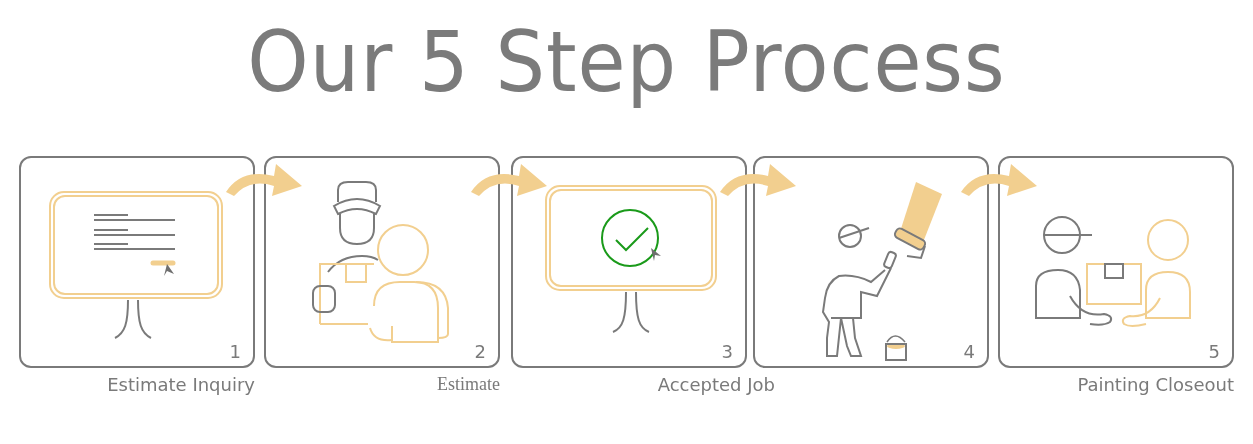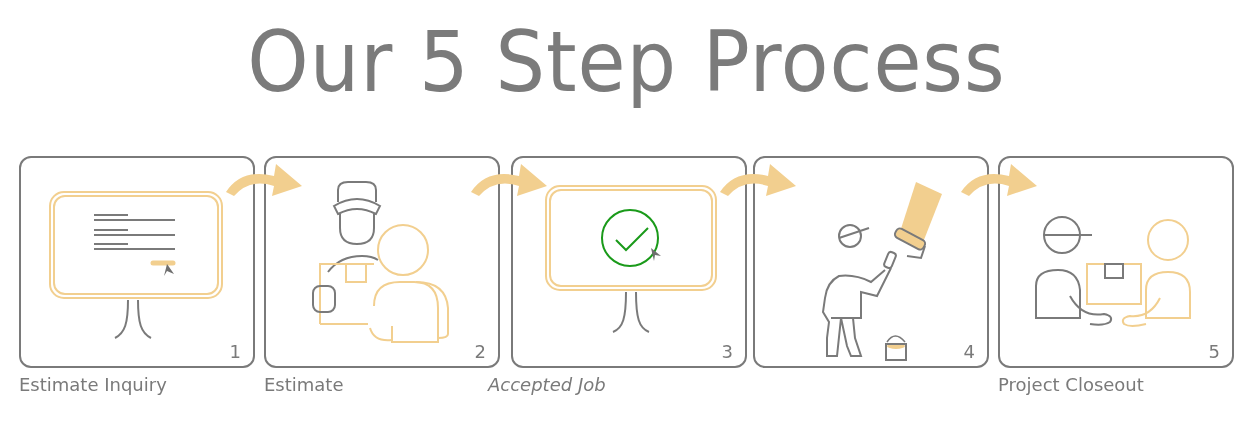--- a/index.html
+++ b/index.html
@@ -6,21 +6,21 @@
   body { width: 1253px; height: 444px; position: relative; overflow: hidden;
          font-family: "DejaVu Sans", "Liberation Sans", sans-serif; color: #7a7a7a; }
   .title { position: absolute; left: 0; top: 12px; width: 1253px; text-align: center;
            font-size: 84px; line-height: 100px; color: #7b7b7b; font-weight: normal;
            letter-spacing: 1px; margin: 0; font-family: "DejaVu Sans", sans-serif; transform: scaleX(0.93); transform-origin: 50% 50%; }
   .step { position: absolute; top: 156px; width: 236px; height: 212px; box-sizing: border-box;
           border: 2px solid #7a7a7a; border-radius: 12px; background: #fff; }
   .step svg.icon { position: absolute; left: 0; top: 0; width: 232px; height: 208px; }
   .step-num { position: absolute; right: 12px; bottom: 4px; font-size: 18px; color: #7a7a7a;
               font-family: "DejaVu Sans", sans-serif; }
-  .step-label { position: absolute; top: 372px; width: 236px; text-align: left; font-size: 18px;
+  .step-label { position: absolute; top: 372px; width: 236px; text-align: right; font-size: 18px;
                 line-height: 25px; color: #7a7a7a; font-family: "DejaVu Sans", sans-serif; }
   .arrow { position: absolute; top: 162px; width: 84px; height: 40px; }
 </style>
 </head>
 <body>
 
 <h1 class="title">Our 5 Step Process</h1>
 
 <div class="step" style="left:19px;">
   <svg class="icon" viewBox="0 0 232 208">
@@ -57,35 +57,35 @@
 
     <rect x="47" y="128" width="22" height="26" rx="7" fill="none" stroke="#7a7a7a" stroke-width="2"></rect>
 
     <circle cx="137" cy="92" r="25" fill="none" stroke="#f2cf8f" stroke-width="2"></circle>
     <path d="M108 148 Q108 124 134 124 L148 124 Q172 124 172 150 L172 184 L126 184 L126 168" fill="none" stroke="#f2cf8f" stroke-width="2"></path>
     <path d="M104 170 Q108 184 126 182" fill="none" stroke="#f2cf8f" stroke-width="2"></path>
     <path d="M150 124 Q180 124 182 150 L182 176 Q182 180 172 180" fill="none" stroke="#f2cf8f" stroke-width="2"></path>
   </svg>
   <span class="step-num">2</span>
 </div>
-<div class="step-label" style="left:264px;">Estimate</div>
+<div class="step-label" style="left:264px;font-family:Liberation Serif, serif;">Estimate</div>
 
 <div class="step" style="left:511px;">
   <svg class="icon" viewBox="0 0 232 208">
     <rect x="33" y="28" width="170" height="104" rx="14" fill="none" stroke="#f2cf8f" stroke-width="2"></rect>
     <rect x="37" y="32" width="162" height="96" rx="11" fill="none" stroke="#f2cf8f" stroke-width="2"></rect>
     <circle cx="117" cy="80" r="28" fill="none" stroke="#1a9a1a" stroke-width="2"></circle>
     <polyline points="103,82 113,92 135,70" fill="none" stroke="#1a9a1a" stroke-width="2"></polyline>
     <polygon points="138,90 148,98 142,97 141,103" fill="#6f6f6f"></polygon>
     <path d="M113 134 C113 160 110 170 100 174" fill="none" stroke="#7a7a7a" stroke-width="2"></path>
     <path d="M123 134 C123 160 126 170 136 174" fill="none" stroke="#7a7a7a" stroke-width="2"></path>
   </svg>
   <span class="step-num">3</span>
 </div>
-<div class="step-label" style="left:488px;font-style:italic;">Accepted Job</div>
+<div class="step-label" style="left:539px;">Accepted Job</div>
 
 <div class="step" style="left:753px;">
   <svg class="icon" viewBox="0 0 232 208">
 
     <polygon points="161,24 187,36 165,92 143,80" fill="#f2cf8f"></polygon>
     <rect x="139" y="76" width="32" height="10" rx="4" transform="rotate(28 155 81)" fill="#f2cf8f" stroke="#7a7a7a" stroke-width="2"></rect>
     <path d="M170 88 L166 100 L152 98" fill="none" stroke="#7a7a7a" stroke-width="2"></path>
     <rect x="131" y="94" width="8" height="16" rx="3" transform="rotate(22 135 102)" fill="none" stroke="#7a7a7a" stroke-width="2"></rect>
 
     <circle cx="95" cy="78" r="11" fill="none" stroke="#7a7a7a" stroke-width="2"></circle>
@@ -113,21 +113,21 @@
 
     <rect x="87" y="106" width="54" height="40" fill="none" stroke="#f2cf8f" stroke-width="2"></rect>
     <rect x="105" y="106" width="18" height="14" fill="none" stroke="#7a7a7a" stroke-width="2"></rect>
 
     <circle cx="168" cy="82" r="20" fill="none" stroke="#f2cf8f" stroke-width="2"></circle>
     <path d="M146 160 L146 132 Q146 114 168 114 Q190 114 190 134 L190 160 Z" fill="none" stroke="#f2cf8f" stroke-width="2"></path>
     <path d="M160 140 Q150 160 130 158 Q120 160 124 166 Q130 170 146 166" fill="none" stroke="#f2cf8f" stroke-width="2"></path>
   </svg>
   <span class="step-num">5</span>
 </div>
-<div class="step-label" style="left:998px;">Project Closeout</div>
+<div class="step-label" style="left:998px;">Painting Closeout</div>
 
 <svg class="arrow" style="left:222px;" viewBox="0 0 84 40">
   <path d="M4 30 Q20 6 52 14 L54 2 L80 24 L50 34 L52 24 Q28 16 12 34 Z" fill="#f2cf8f"></path>
 </svg>
 <svg class="arrow" style="left:467px;" viewBox="0 0 84 40">
   <path d="M4 30 Q20 6 52 14 L54 2 L80 24 L50 34 L52 24 Q28 16 12 34 Z" fill="#f2cf8f"></path>
 </svg>
 <svg class="arrow" style="left:716px;" viewBox="0 0 84 40">
   <path d="M4 30 Q20 6 52 14 L54 2 L80 24 L50 34 L52 24 Q28 16 12 34 Z" fill="#f2cf8f"></path>
 </svg>

